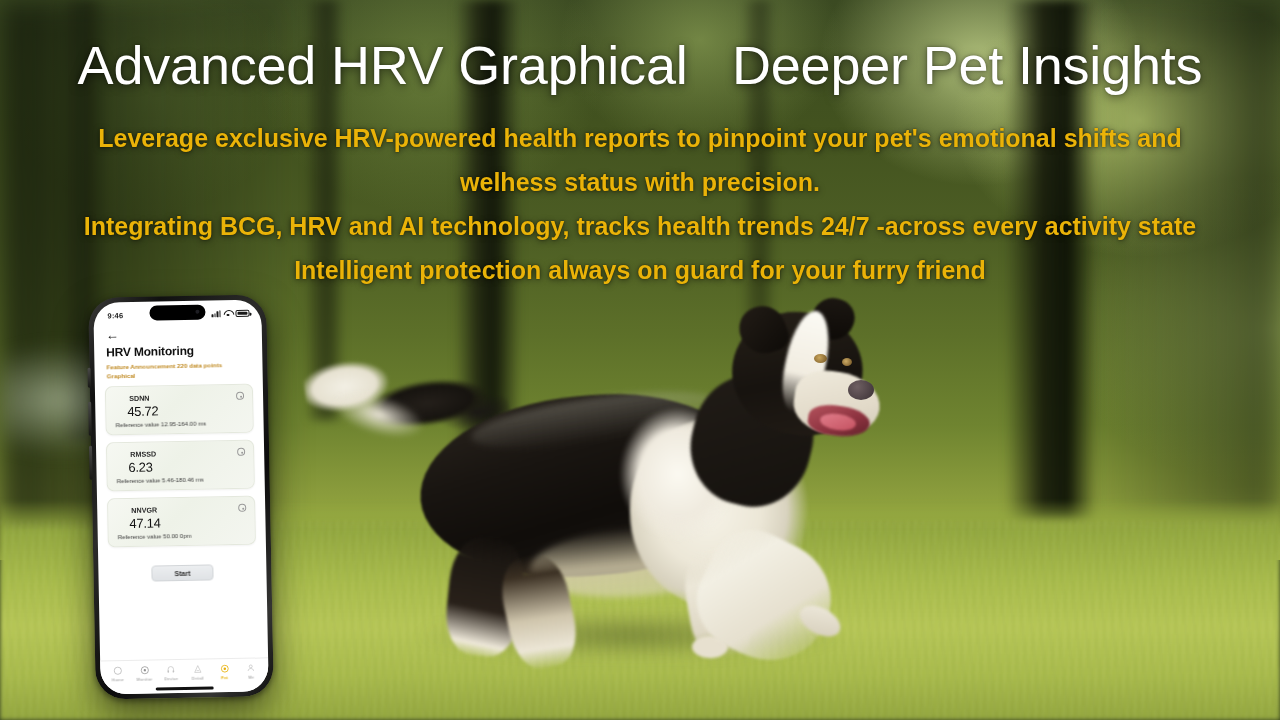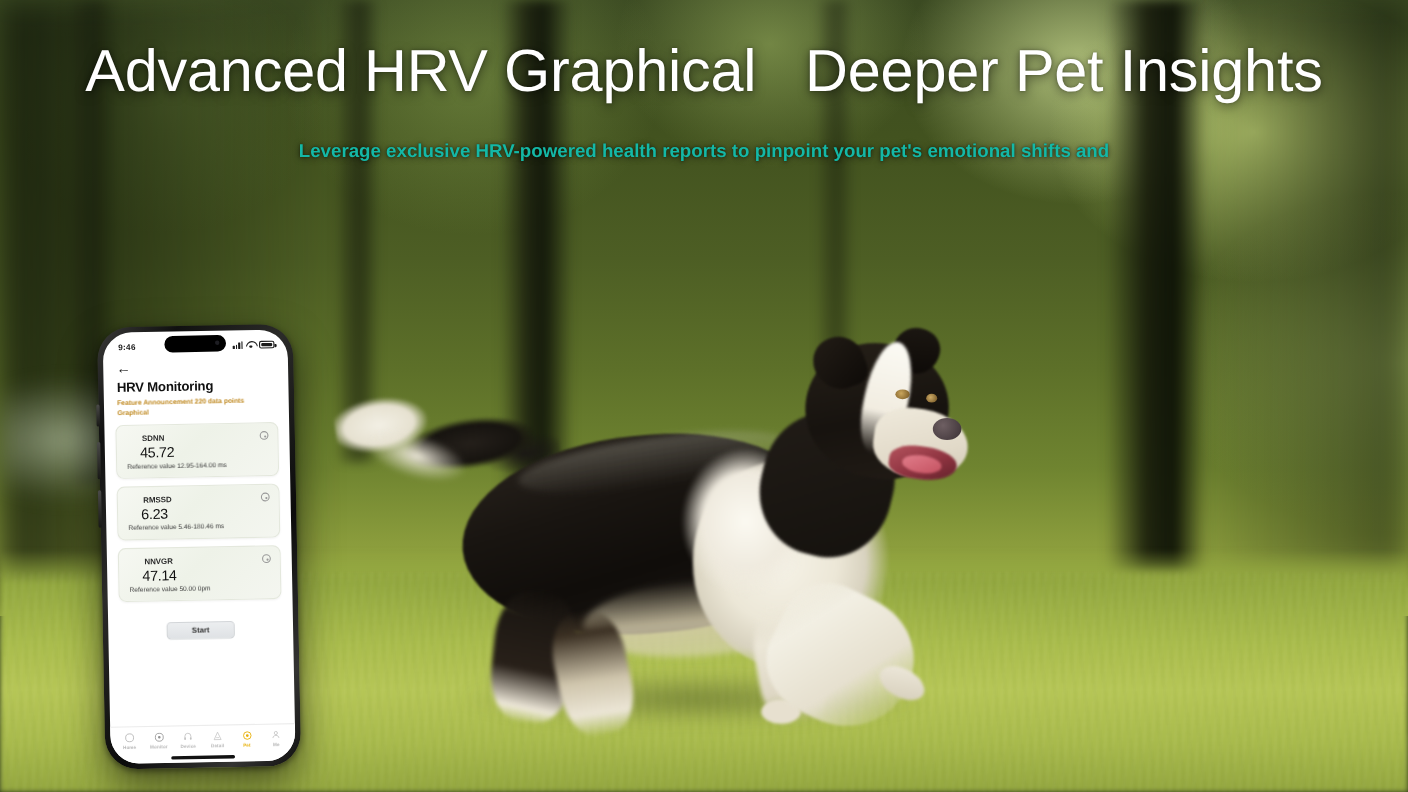--- a/index.html
+++ b/index.html
@@ -221,21 +221,21 @@
   
   .headline {
     position:absolute; left:0; top:34px; width:1280px;
     text-align:center; color:#ffffff;
     font-size:54px; font-weight:400; letter-spacing:-.2px;
     text-shadow:0 2px 10px rgba(0,0,0,.55), 0 0 3px rgba(0,0,0,.35);
     white-space:pre;
   }
   .copy { position:absolute; left:0; top:116px; width:1280px; text-align:center; }
   .copy p {
-    color:#14b8a6; font-size:17px; font-weight:700; line-height:44px;
+    color:#eab308; font-size:25px; font-weight:700; line-height:44px;
     text-shadow:0 1px 6px rgba(0,0,0,.6), 0 0 2px rgba(0,0,0,.5);
   }
 
   
   .phone {
     position:absolute; left:92px; top:296px; width:178px; height:402px;
     border-radius:30px;
     background:linear-gradient(125deg,#3a3a38 0%, #101010 16%, #2b2b29 38%, #0b0b0b 64%, #343432 86%, #101010 100%);
     padding:5px;
     box-shadow:0 14px 34px rgba(0,0,0,.55), 0 2px 6px rgba(0,0,0,.45);
@@ -388,20 +388,23 @@
     <div class="d-nose"></div>
     <div class="d-eye"></div>
     <div class="d-eye2"></div>
   </div>
 </div>
 
 <h1 class="headline">Advanced HRV Graphical   Deeper Pet Insights</h1>
 
 <div class="copy">
   <p>Leverage exclusive HRV-powered health reports to pinpoint your pet's emotional shifts and</p>
+  <p>welhess status with precision.</p>
+  <p>Integrating BCG, HRV and AI technology, tracks health trends 24/7 -across every activity state</p>
+  <p>Intelligent protection always on guard for your furry friend</p>
 </div>
 
 <div class="phone">
   <div class="phone-btn pb1"></div>
   <div class="phone-btn pb2"></div>
   <div class="phone-btn pb3"></div>
 
   <div class="screen">
 
     <div class="statusbar">

